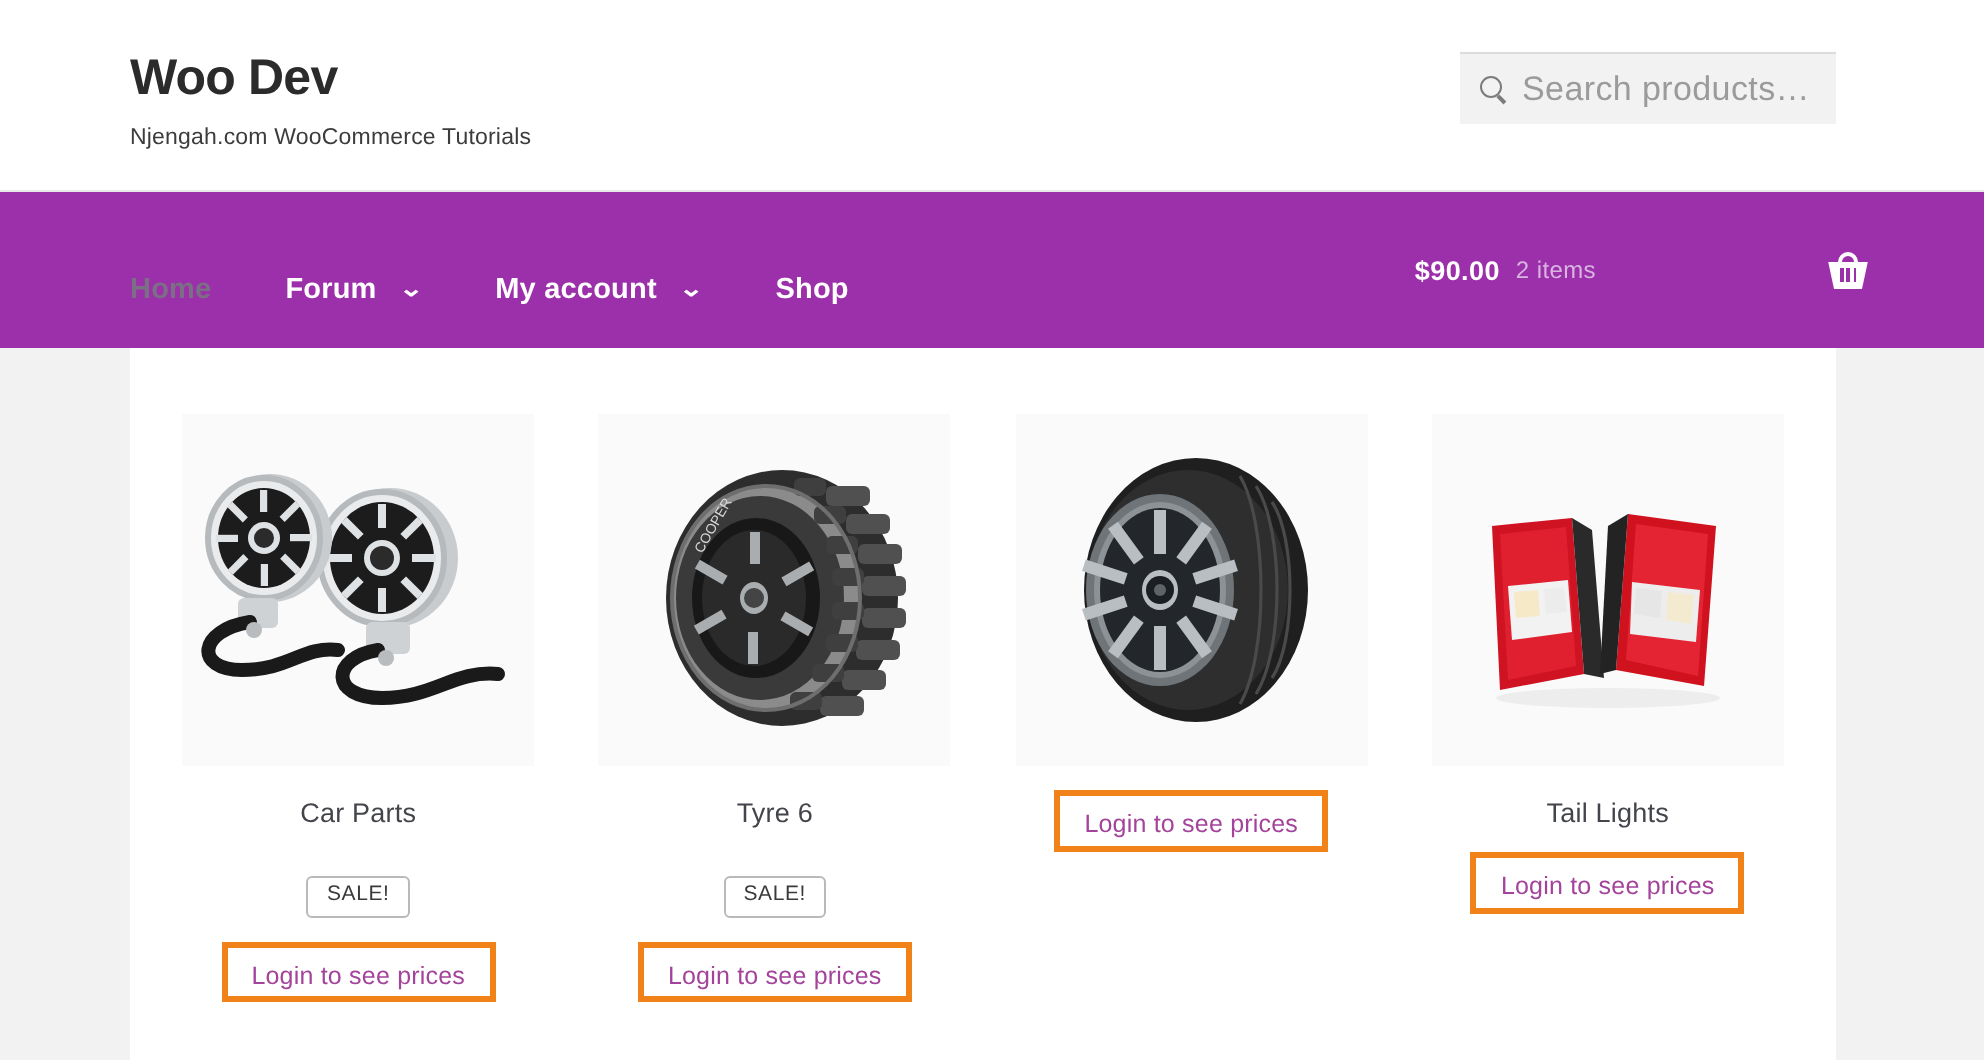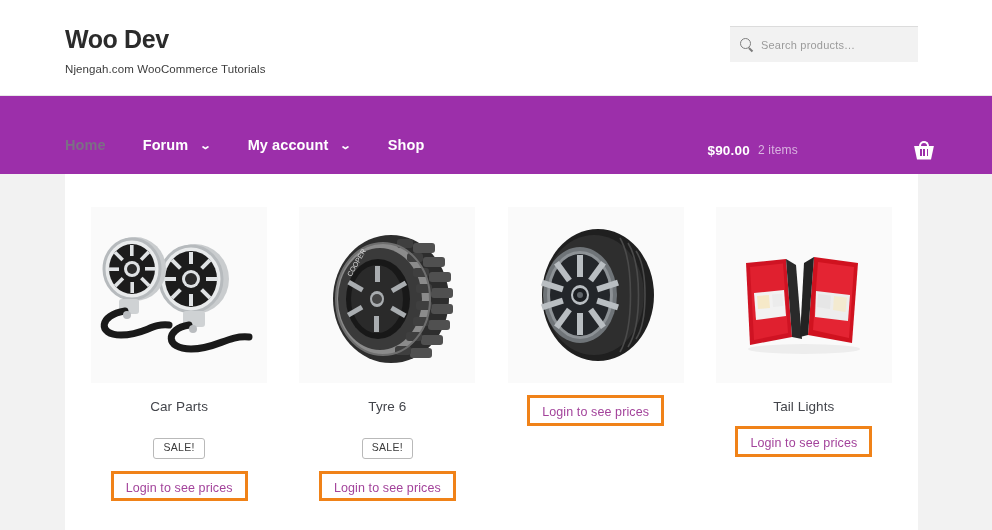--- a/index.html
+++ b/index.html
@@ -83,21 +83,21 @@
     background: #555;
     transform: rotate(45deg);
     transform-origin: left center;
   }
 
   .search-input {
     border: 0;
     outline: 0;
     background: transparent;
     font-family: "Liberation Sans", sans-serif;
-    font-size: 11px;
+    font-size: 17px;
     color: #6b6b6b;
     width: 100%;
     letter-spacing: .2px;
   }
   .search-input::placeholder { color: #9b9b9b; }
 
   
   .main-nav {
     background: #9c2faa;
     height: 78px;
@@ -136,21 +136,20 @@
     transform: scaleX(1.35);
   }
 
   .cart-area {
     position: absolute;
     right: 58px;
     top: 0;
     height: 100%;
     display: flex;
     align-items: center;
-    margin-top: 15px;
   }
 
   .cart-amount {
     color: #ffffff;
     font-size: 13.5px;
     font-weight: bold;
     letter-spacing: .2px;
   }
 
   .cart-count {

